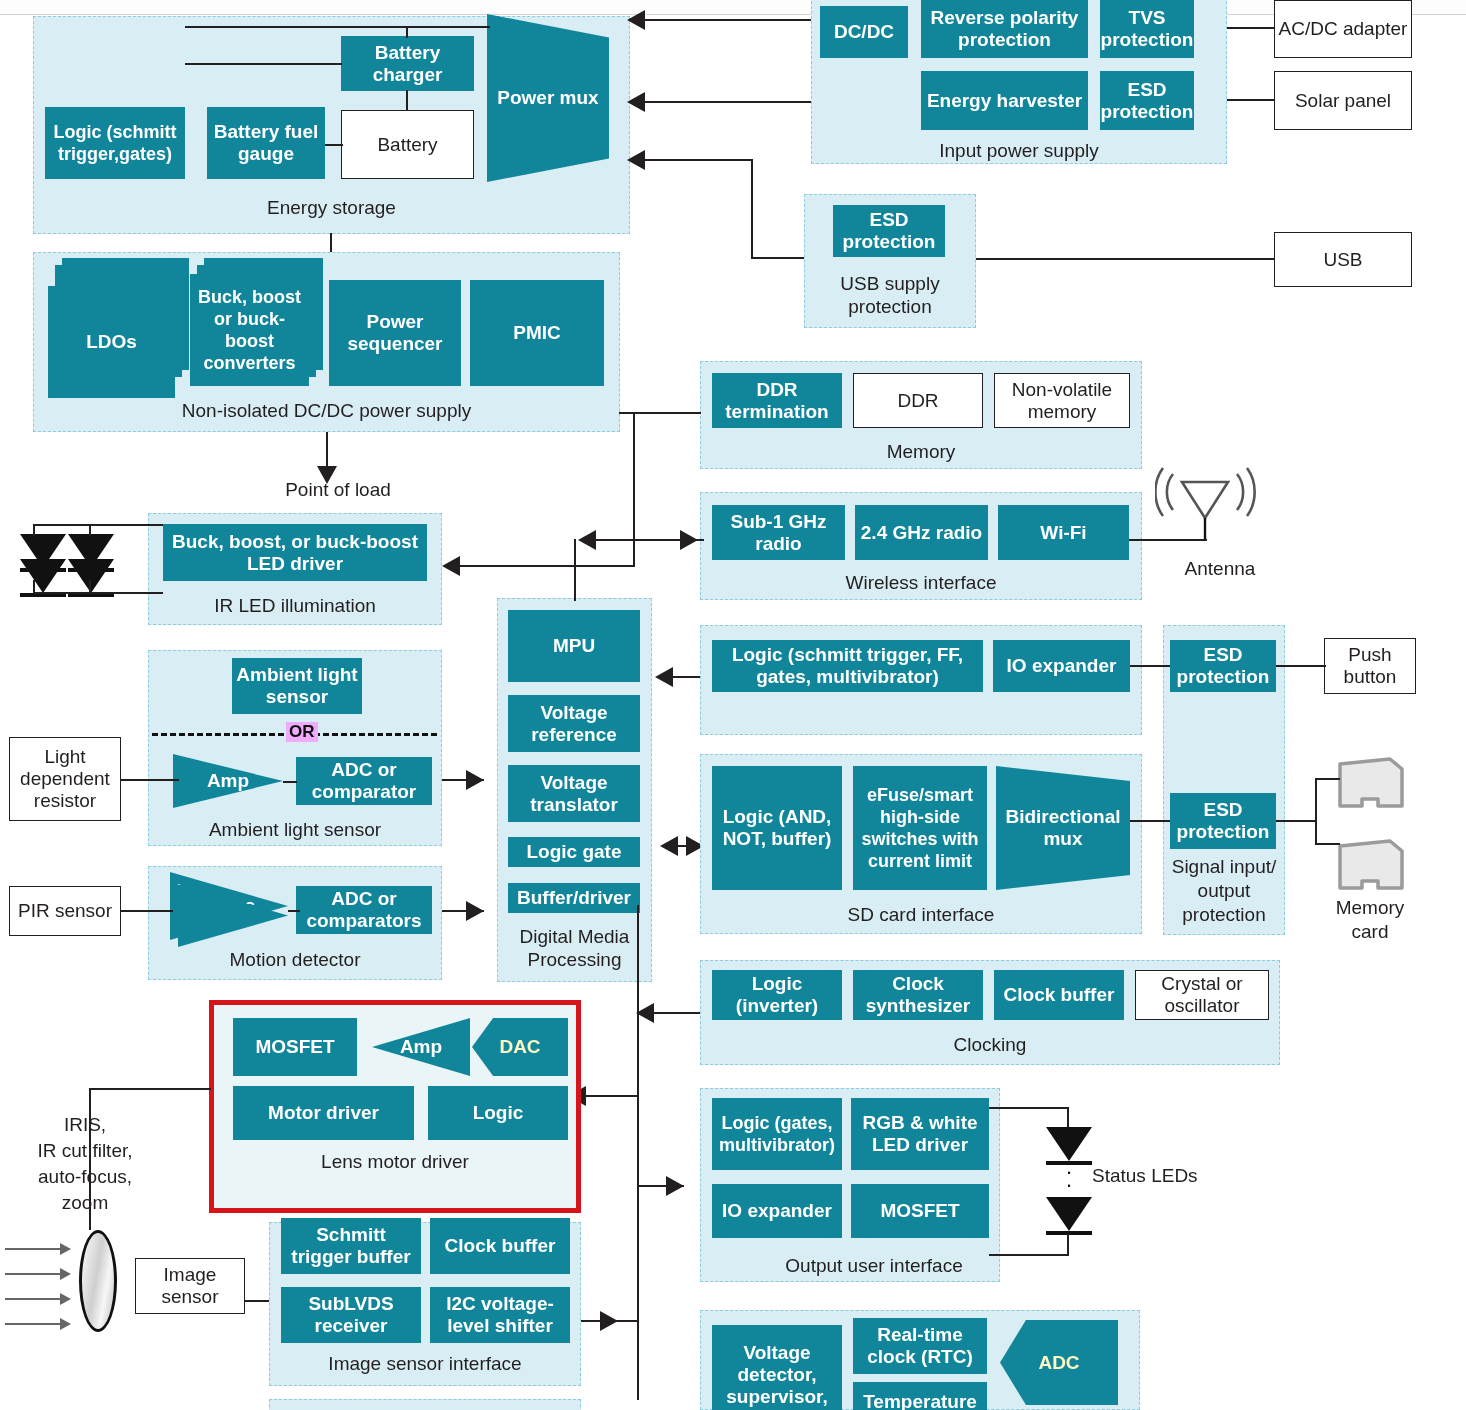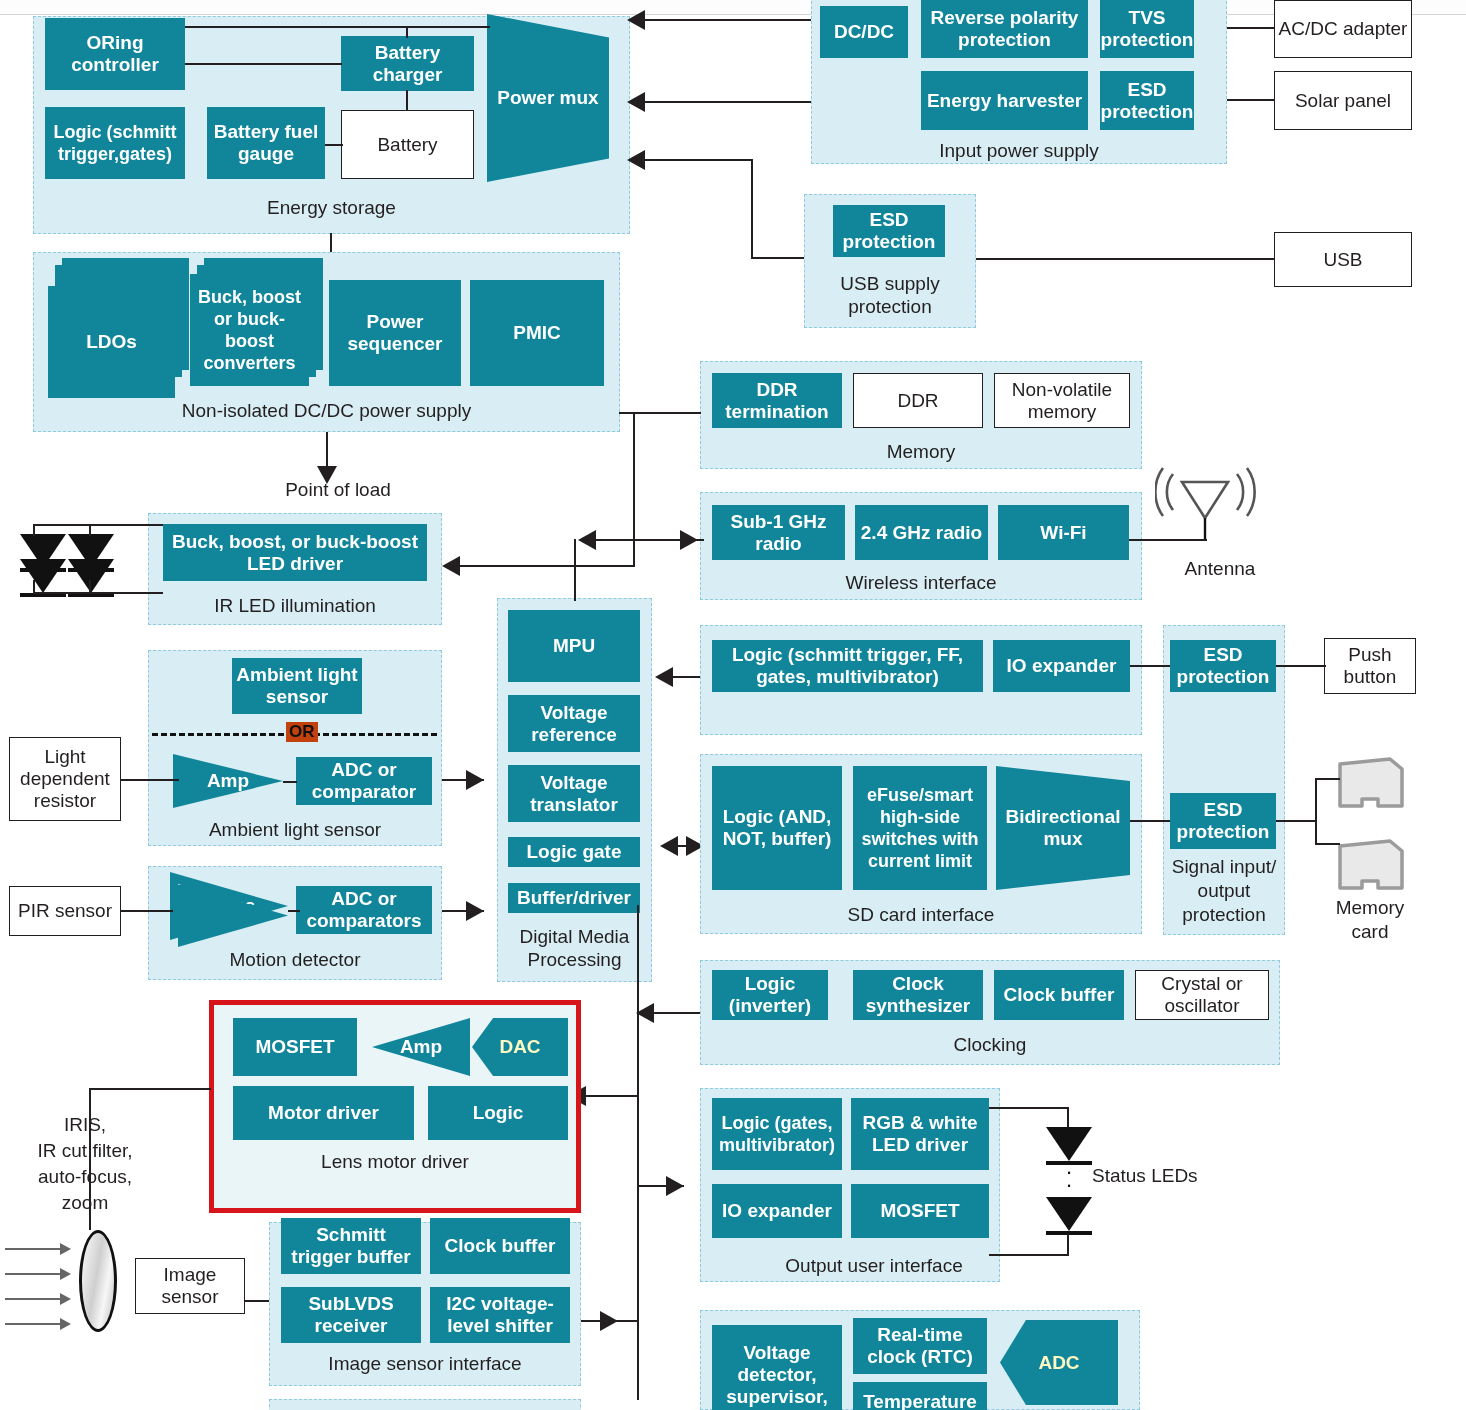--- a/index.html
+++ b/index.html
@@ -28,32 +28,31 @@
   .pent-l{position:absolute;background:#11869a;clip-path:polygon(100% 0,100% 100%,22% 100%,0 50%,22% 0);color:#fef9c3;display:flex;align-items:center;justify-content:center;font-size:19px;font-weight:bold;}
   .diode{position:absolute;}
   .diode .tr{position:absolute;width:0;height:0;border-left:23px solid transparent;border-right:23px solid transparent;border-top:34px solid #111;left:0;top:0;}
   .diode .bar{position:absolute;left:0;top:34px;width:46px;height:3.5px;background:#111;}
   .lens{position:absolute;border-radius:50%;border:3px solid #111;background:linear-gradient(100deg,#fdfdfd 0%,#cfcfcf 45%,#f7f7f7 70%,#bdbdbd 100%);}
   .ray{position:absolute;height:2px;background:#666;}
   .raytip{position:absolute;width:0;height:0;border-top:6px solid transparent;border-bottom:6px solid transparent;border-left:11px solid #666;}
   .ant{position:absolute;}
   .dotsep{position:absolute;color:#111;font-size:22px;letter-spacing:0;line-height:10px;}
   .ordash{position:absolute;border-top:3.5px dashed #111;}
-  .orlbl{position:absolute;background:#c2410c;font-weight:bold;font-size:17px;color:#111;padding:0 3px;}
+  .orlbl{position:absolute;background:#f0abfc;font-weight:bold;font-size:17px;color:#111;padding:0 3px;}
   .memcard{position:absolute;}
 </style>
 </head>
 <body>
 
 <div id="stage">
 
   <div class="topstrip"></div>
 
   <div class="grp" style="left:33px;top:16px;width:597px;height:218px;"></div>
-  <div class="blk" style="left:45px;top:18px;width:140px;height:72px;">ORing controller</div>
   <div class="blk" style="left:341px;top:36px;width:133px;height:55px;">Battery charger</div>
   <div class="trap-r" style="left:487px;top:14px;width:122px;height:168px;">Power mux</div>
   <div class="blk" style="left:45px;top:107px;width:140px;height:72px;font-size:18px;">Logic (schmitt trigger,gates)</div>
   <div class="blk" style="left:207px;top:107px;width:118px;height:72px;">Battery fuel gauge</div>
   <div class="wbox" style="left:341px;top:110px;width:133px;height:69px;">Battery</div>
   <div class="grp-label" style="left:33px;top:196px;width:597px;">Energy storage</div>
 
   <div class="ln lnh" style="left:185px;top:26px;width:305px;"></div>
   <div class="ln lnv" style="left:406px;top:26px;height:12px;"></div>
   <div class="ln lnh" style="left:185px;top:63px;width:157px;"></div>
@@ -251,21 +250,21 @@
       <path d="M8,8 L58,3 L70,13 L70,50 L46,50 L46,43 L30,43 L30,50 L8,50 Z" fill="#e9e9e9" stroke="#9b9b9b" stroke-width="3.5" stroke-linejoin="round"></path>
     </svg>
   </div>
   <div class="ln lnh" style="left:1276px;top:820px;width:40px;"></div>
   <div class="ln lnv" style="left:1315px;top:778px;height:66px;"></div>
   <div class="ln lnh" style="left:1315px;top:778px;width:25px;"></div>
   <div class="ln lnh" style="left:1315px;top:843px;width:25px;"></div>
   <div class="txt" style="left:1305px;top:896px;width:130px;line-height:24px;">Memory<br>card</div>
 
   <div class="grp" style="left:700px;top:960px;width:580px;height:105px;"></div>
-  <div class="blk" style="left:712px;top:970px;width:116px;height:50px;">Logic (inverter)</div>
+  <div class="blk" style="left:712px;top:970px;width:130px;height:50px;">Logic (inverter)</div>
   <div class="blk" style="left:853px;top:970px;width:130px;height:50px;">Clock synthesizer</div>
   <div class="blk" style="left:994px;top:970px;width:130px;height:50px;">Clock buffer</div>
   <div class="wbox" style="left:1135px;top:970px;width:134px;height:50px;">Crystal or oscillator</div>
   <div class="grp-label" style="left:700px;top:1033px;width:580px;">Clocking</div>
 
   <div class="redbox" style="left:209px;top:1000px;width:372px;height:213px;"></div>
   <div class="blk" style="left:233px;top:1018px;width:124px;height:58px;">MOSFET</div>
   <div class="tri-l" style="left:372px;top:1018px;width:98px;height:58px;">Amp</div>
   <div class="pent-l" style="left:472px;top:1018px;width:96px;height:58px;">DAC</div>
   <div class="blk" style="left:233px;top:1086px;width:181px;height:54px;">Motor driver</div>

